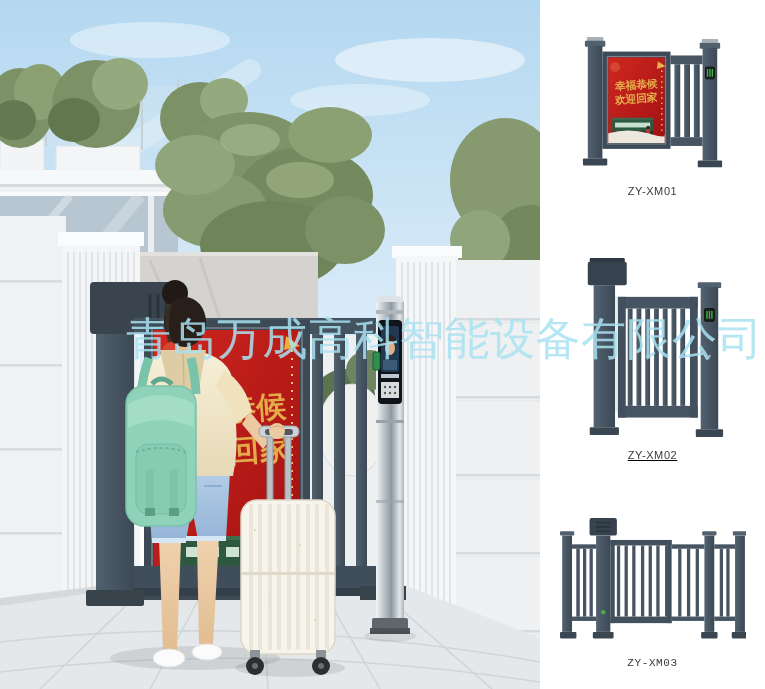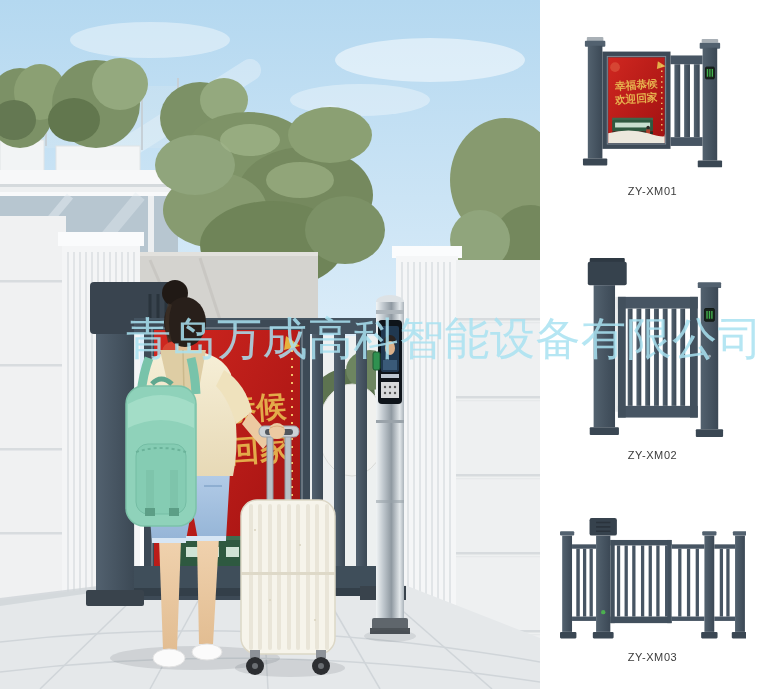--- a/index.html
+++ b/index.html
@@ -3,26 +3,26 @@
 <meta charset="utf-8">
 <style>
   html,body{margin:0;padding:0;background:#ffffff;}
   .stage{position:relative;width:765px;height:689px;background:#ffffff;overflow:hidden;
          font-family:"Liberation Sans",sans-serif;}
   .photo{position:absolute;left:0;top:0;width:540px;height:689px;overflow:hidden;}
   .photo svg{display:block;}
   .products{position:absolute;left:540px;top:0;width:225px;height:689px;background:#ffffff;}
   .product{position:absolute;left:0;width:225px;display:flex;flex-direction:column;align-items:center;}
   .p1{top:36px;}
-  .p2{top:254px;}
+  .p2{top:254px;text-decoration:underline;}
   .p3{top:518px;}
   .model-label{font-size:11px;color:#3b3b3b;letter-spacing:.6px;text-align:center;}
   .p1 .model-label{margin-top:5px;}
   .p2 .model-label{margin-top:10px;}
-  .p3 .model-label{margin-top:7px;}
+  .p3 .model-label{margin-top:13px;font-family:Liberation Mono, monospace;}
   .watermark{position:absolute;left:126px;top:314px;width:645px;z-index:30;
              font-family:"DejaVu Sans",sans-serif;font-size:45px;line-height:1.1;
              color:#a9e2f1;opacity:.85;letter-spacing:.5px;white-space:nowrap;
              pointer-events:none;}
 </style>
 </head>
 <body>
 
 <div class="stage">
 

